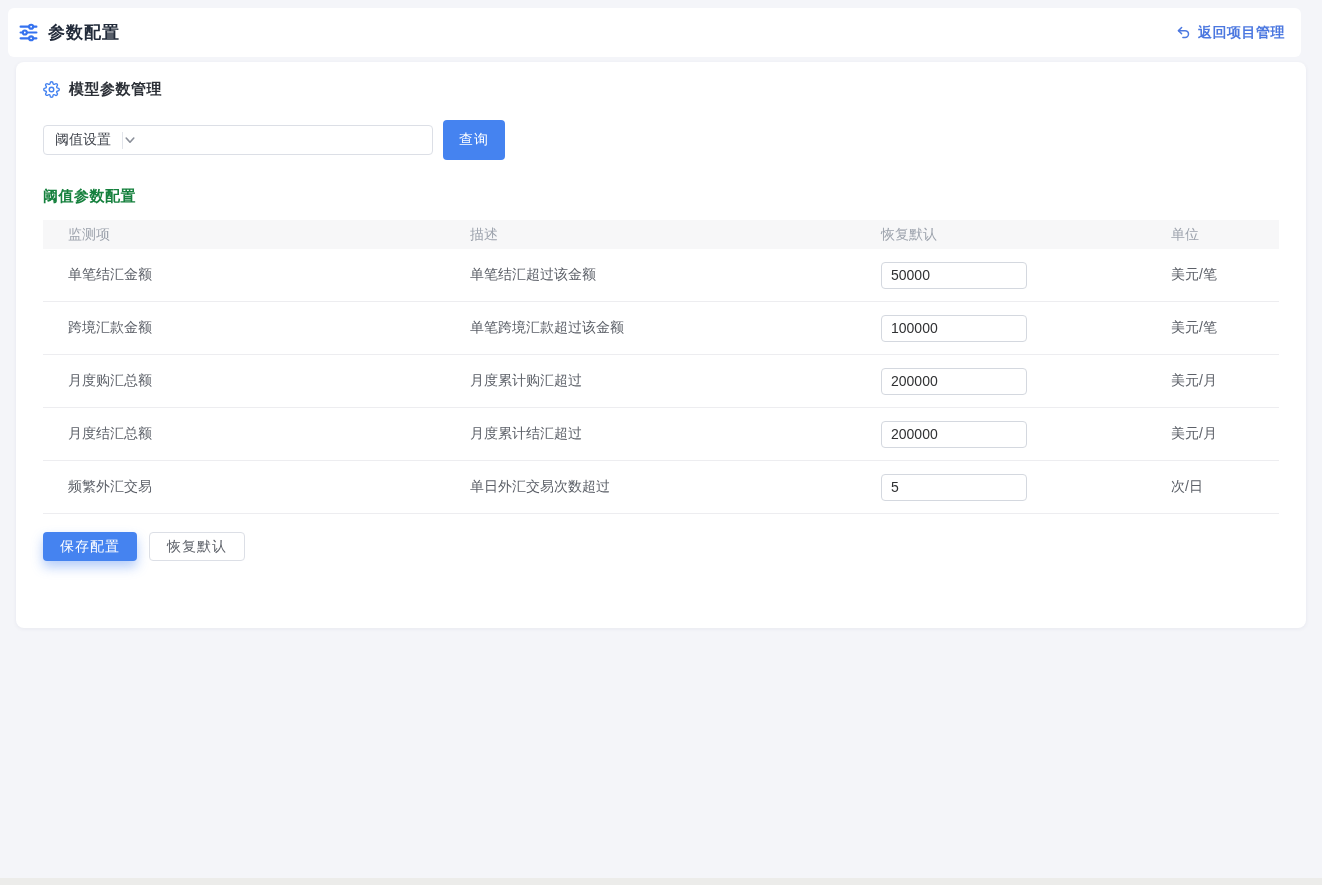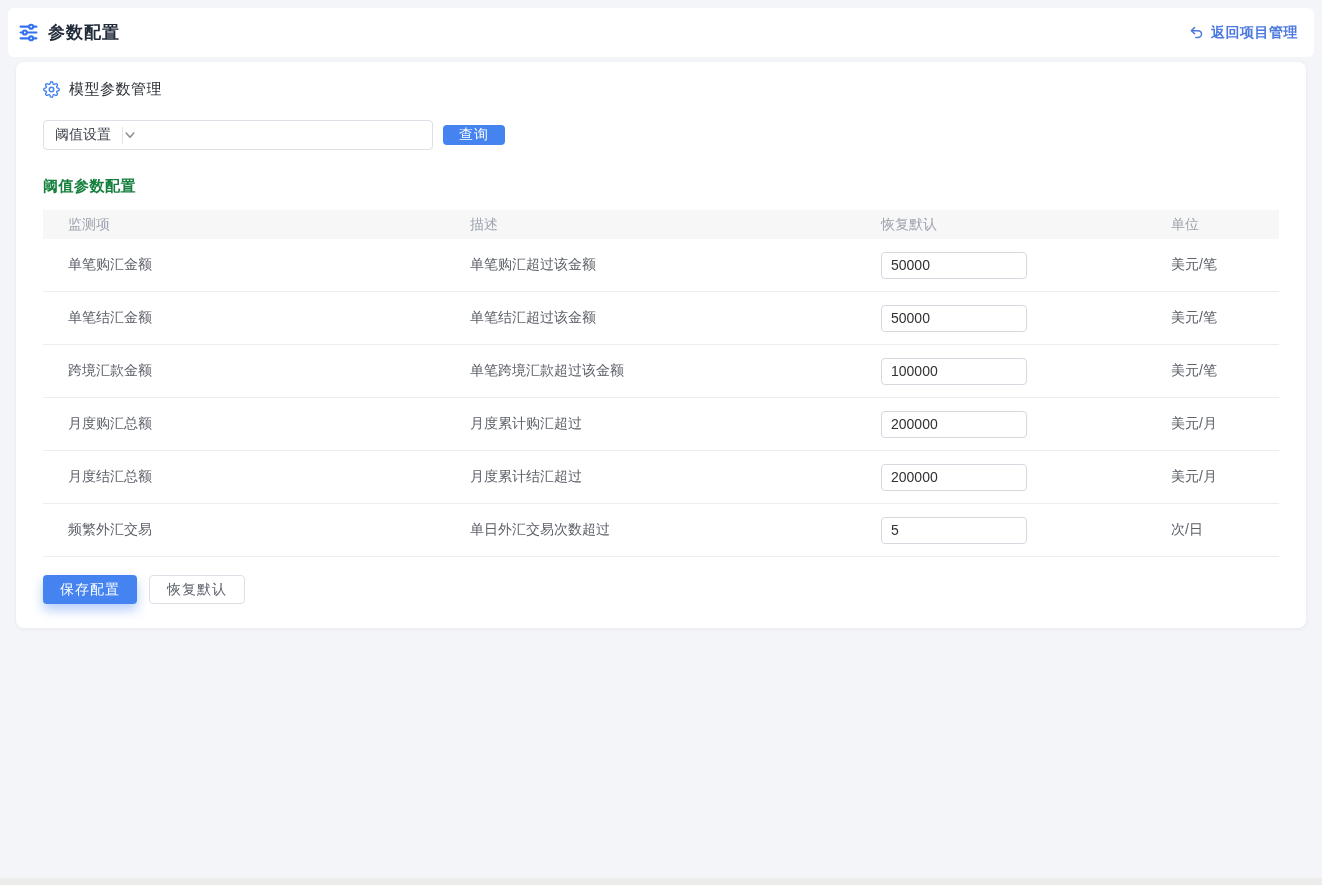--- a/index.html
+++ b/index.html
@@ -3,53 +3,53 @@
 <meta charset="utf-8">
 <style>
   html,body { margin:0; padding:0; }
   body {
     width:1322px; height:885px; position:relative; overflow:hidden;
     background:#f4f5f9;
     font-family:"Liberation Sans","DejaVu Sans",sans-serif;
   }
   
   .topbar {
-    position:absolute; left:8px; top:8px; right:8px; height:49px;
+    position:absolute; left:8px; top:8px; right:21px; height:49px;
     background:#ffffff; border-radius:6px;
     display:flex; align-items:center; justify-content:space-between;
     padding:0 16px 0 10px; box-sizing:border-box;
   }
   .topbar-left { display:flex; align-items:center; gap:9px; }
   .topbar-title { font-size:17px; font-weight:bold; color:#222b3a; letter-spacing:1px; }
   .back-link {
     display:flex; align-items:center; gap:7px;
     color:#4c78e0; font-size:14px; font-weight:600; cursor:pointer; letter-spacing:0.5px;
   }
   
   .card {
     position:absolute; left:16px; top:62px; width:1290px; height:566px;
     background:#ffffff; border-radius:8px;
     box-shadow:0 1px 4px rgba(30,40,90,0.06);
     padding:18px 27px 0 27px; box-sizing:border-box;
   }
   .section-head { display:flex; align-items:center; gap:9px; margin:0 0 21px 0; }
-  .section-title { font-size:15px; font-weight:normal; color:#2b2f36; letter-spacing:0.5px; }
+  .section-title { font-size:15px; font-weight:bold; color:#2b2f36; letter-spacing:0.5px; }
   
   .query-row { display:flex; align-items:center; gap:10px; margin:0 0 27px 0; }
   .model-select {
     width:390px; height:30px; border:1px solid #dcdfe6; border-radius:4px;
     display:flex; align-items:center; background:#fff; cursor:pointer; box-sizing:border-box;
   }
   .model-select-label { padding:0 11px; font-size:14px; color:#43474f; white-space:nowrap; }
   .model-select-divider { width:1px; height:17px; background:#e1e4ea; }
   .model-select-value { flex:1; padding:0 13px; font-size:14px; color:#3a3f47; white-space:nowrap; }
   .model-select-caret { padding-right:12px; display:flex; align-items:center; }
   .btn-primary {
     background:#4583f0; color:#ffffff; border:none; border-radius:4px;
-    height:20px; padding:0 16px; font-size:14px; cursor:pointer; letter-spacing:1px;
+    height:40px; padding:0 16px; font-size:14px; cursor:pointer; letter-spacing:1px;
     font-family:inherit;
   }
   .table-title { font-size:15px; font-weight:bold; color:#15803d; margin:0 0 14px 0; letter-spacing:0.5px; }
   
   table.threshold { width:100%; border-collapse:collapse; table-layout:fixed; }
   table.threshold col.c1 { width:402px; }
   table.threshold col.c2 { width:411px; }
   table.threshold col.c3 { width:290px; }
   table.threshold thead th {
     background:#f7f7f8; height:29px; font-weight:normal; font-size:14px;
@@ -145,26 +145,20 @@
     <thead>
       <tr>
         <th>监测项</th>
         <th>描述</th>
         <th>恢复默认</th>
         <th>单位</th>
       </tr>
     </thead>
     <tbody>
       <tr>
-        <td>单笔购汇金额</td>
-        <td>单笔购汇超过该金额</td>
-        <td><input class="value-input" type="text" value="50000" style=""></td>
-        <td>美元/笔</td>
-      </tr>
-      <tr>
         <td>单笔结汇金额</td>
         <td>单笔结汇超过该金额</td>
         <td><input class="value-input" type="text" value="50000" style=""></td>
         <td>美元/笔</td>
       </tr>
       <tr>
         <td>跨境汇款金额</td>
         <td>单笔跨境汇款超过该金额</td>
         <td><input class="value-input" type="text" value="100000" style=""></td>
         <td>美元/笔</td>

